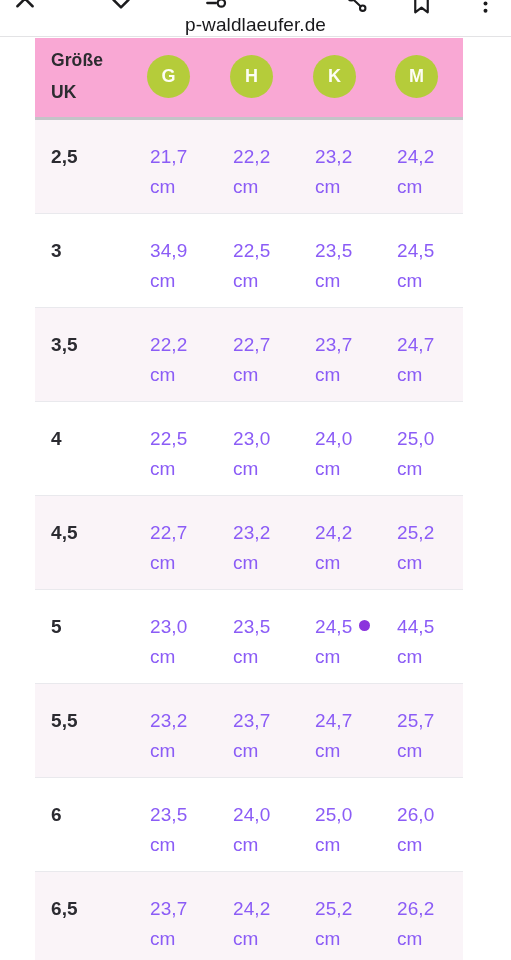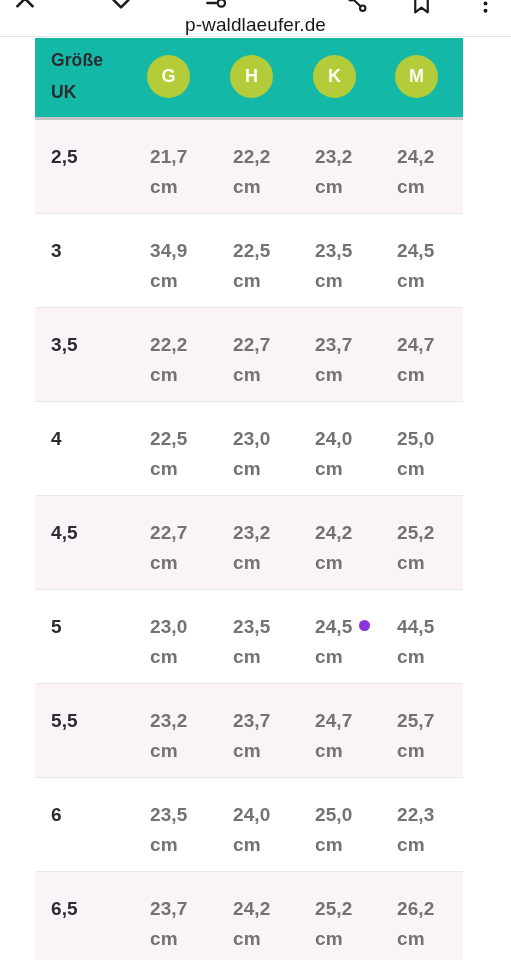--- a/index.html
+++ b/index.html
@@ -78,21 +78,21 @@
     position: absolute;
     left: 35px;
     top: 0;
     width: 428px;
   }
 
   
   .thead {
     position: relative;
     height: 98px;
-    background: #14b8a6;
+    background: #f9a8d4;
   }
 
   .th-label {
     position: absolute;
     left: 16px;
     top: 6px;
     font-size: 17.5px;
     font-weight: 700;
     color: #2c2c30;
     line-height: 32px;
@@ -143,23 +143,22 @@
     border-bottom: 1px solid #e9e9ed;
     background: #ffffff;
   }
   .row.tint { background: #faf4f8; }
 
   .cell {
     position: absolute;
     top: 22px;
     font-size: 19px;
     line-height: 30px;
-    color: #737373;
+    color: #8b5cf6;
     letter-spacing: 0.1px;
-    font-weight: bold;
   }
   .cell .unit { display: block; }
 
   .cell.size {
     left: 16px;
     font-weight: 700;
     color: #2b2b31;
     text-align: center;
   }
   .cell.v0 { left: 115px; }
@@ -304,21 +303,21 @@
           <div class="cell v1"><span>23,7</span><span class="unit">cm</span></div>
           <div class="cell v2"><span>24,7</span><span class="unit">cm</span></div>
           <div class="cell v3"><span>25,7</span><span class="unit">cm</span></div>
         </div>
 
         <div class="row">
           <div class="cell size">6</div>
           <div class="cell v0"><span>23,5</span><span class="unit">cm</span></div>
           <div class="cell v1"><span>24,0</span><span class="unit">cm</span></div>
           <div class="cell v2"><span>25,0</span><span class="unit">cm</span></div>
-          <div class="cell v3"><span>22,3</span><span class="unit">cm</span></div>
+          <div class="cell v3"><span>26,0</span><span class="unit">cm</span></div>
         </div>
 
         <div class="row tint">
           <div class="cell size">6,5</div>
           <div class="cell v0"><span>23,7</span><span class="unit">cm</span></div>
           <div class="cell v1"><span>24,2</span><span class="unit">cm</span></div>
           <div class="cell v2"><span>25,2</span><span class="unit">cm</span></div>
           <div class="cell v3"><span>26,2</span><span class="unit">cm</span></div>
         </div>
 

